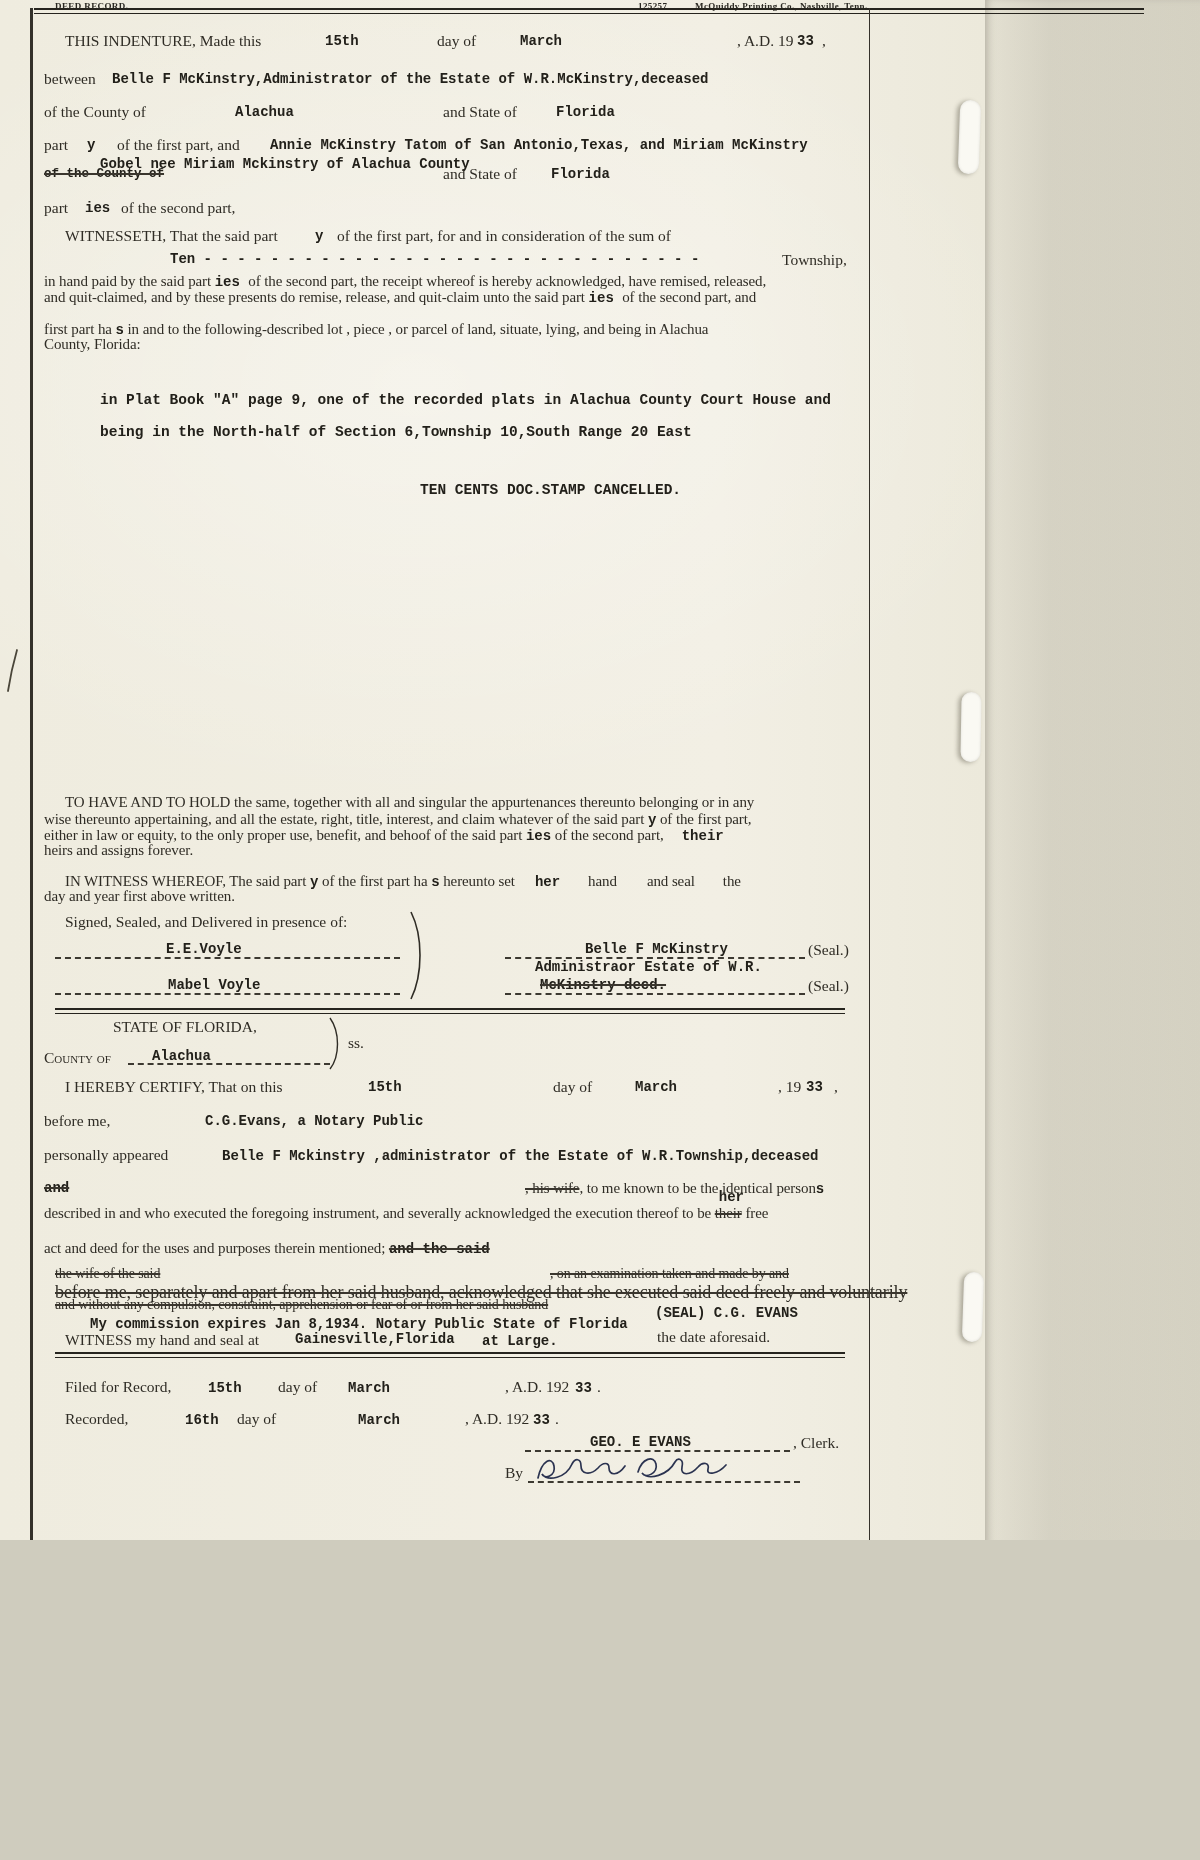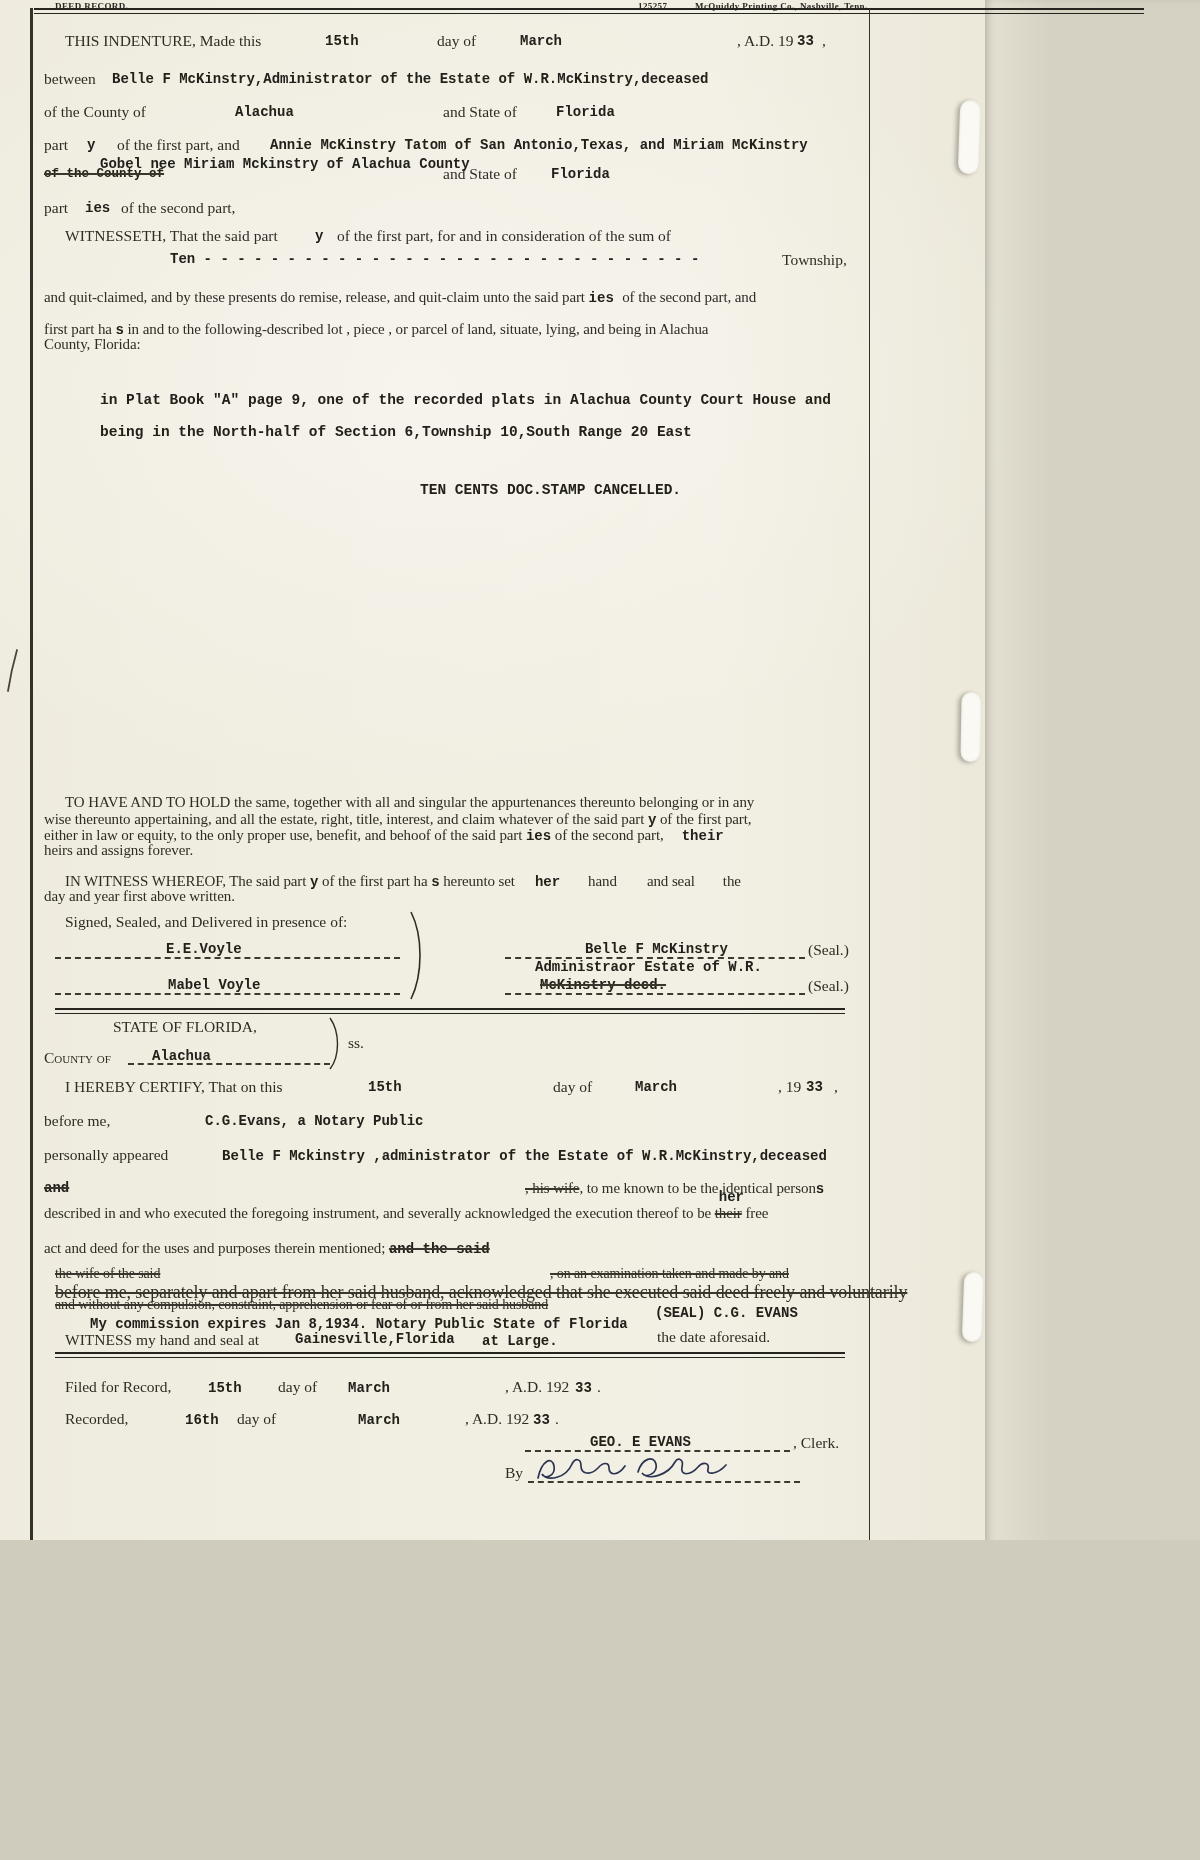--- a/index.html
+++ b/index.html
@@ -78,20 +78,23 @@
   <div class="t m" style="left:85px;top:200px;">ies</div>
   <div class="t s" style="left:121px;top:199px;">of the second part,</div>
 
   <div class="t s" style="left:65px;top:227px;">WITNESSETH, That the said part</div>
   <div class="t m" style="left:315px;top:228px;">y</div>
   <div class="t s" style="left:337px;top:227px;">of the first part, for and in consideration of the sum of</div>
 
   <div class="t m" style="left:170px;top:251px;">Ten - - - - - - - - - - - - - - - - - - - - - - - - - - - - - -</div>
   <div class="t s" style="left:782px;top:251px;">Township,</div>
 
+  <div class="t" style="left:44px;top:272px;">
+    <span class="s p">in hand paid by the said part </span><span class="m">ies </span><span class="s p">of the second part, the receipt whereof is hereby acknowledged, have remised, released,</span>
+  </div>
   <div class="t" style="left:44px;top:288px;">
     <span class="s p">and quit-claimed, and by these presents do remise, release, and quit-claim unto the said part </span><span class="m">ies </span><span class="s p">of the second part, and</span>
   </div>
   <div class="t" style="left:44px;top:320px;">
     <span class="s p">first part ha </span><span class="m">s</span><span class="s p"> in and to the following-described lot , piece , or parcel  of land, situate, lying, and being in Alachua</span>
   </div>
   <div class="t s p" style="left:44px;top:336px;">County, Florida:</div>
 
   <div class="t m md" style="left:100px;top:392px;">in Plat Book "A" page 9, one of the recorded plats in Alachua County Court House and</div>
   <div class="t m md" style="left:100px;top:424px;">being in the North-half of Section 6,Township 10,South Range 20 East</div>
@@ -146,21 +149,21 @@
   <div class="t s" style="left:553px;top:1078px;">day of</div>
   <div class="t m" style="left:635px;top:1079px;">March</div>
   <div class="t s" style="left:778px;top:1078px;">, 19</div>
   <div class="t m" style="left:806px;top:1079px;">33</div>
   <div class="t s" style="left:834px;top:1078px;">,</div>
 
   <div class="t s" style="left:44px;top:1112px;">before me,</div>
   <div class="t m" style="left:205px;top:1113px;">C.G.Evans, a Notary Public</div>
 
   <div class="t s" style="left:44px;top:1146px;">personally appeared</div>
-  <div class="t m" style="left:222px;top:1148px;">Belle F Mckinstry ,administrator of the Estate of W.R.McKinstry,deceased</div>
+  <div class="t m" style="left:222px;top:1148px;">Belle F Mckinstry ,administrator of the Estate of W.R.Township,deceased</div>
 
   <div class="t m struck" style="left:44px;top:1180px;">and</div>
   <div class="t" style="left:525px;top:1179px;">
     <span class="s p struck">, his wife</span><span class="s p">, to me known to be the identical person</span><span class="m">s</span>
   </div>
 
   <div class="t" style="left:44px;top:1204px;">
     <span class="s p">described in and who executed the foregoing instrument, and severally acknowledged the execution thereof to be </span><span style="position:relative;"><span class="s p struck">their</span><span class="m" style="position:absolute;left:4px;top:-15px;">her</span></span><span class="s p"> free</span>
   </div>
 

